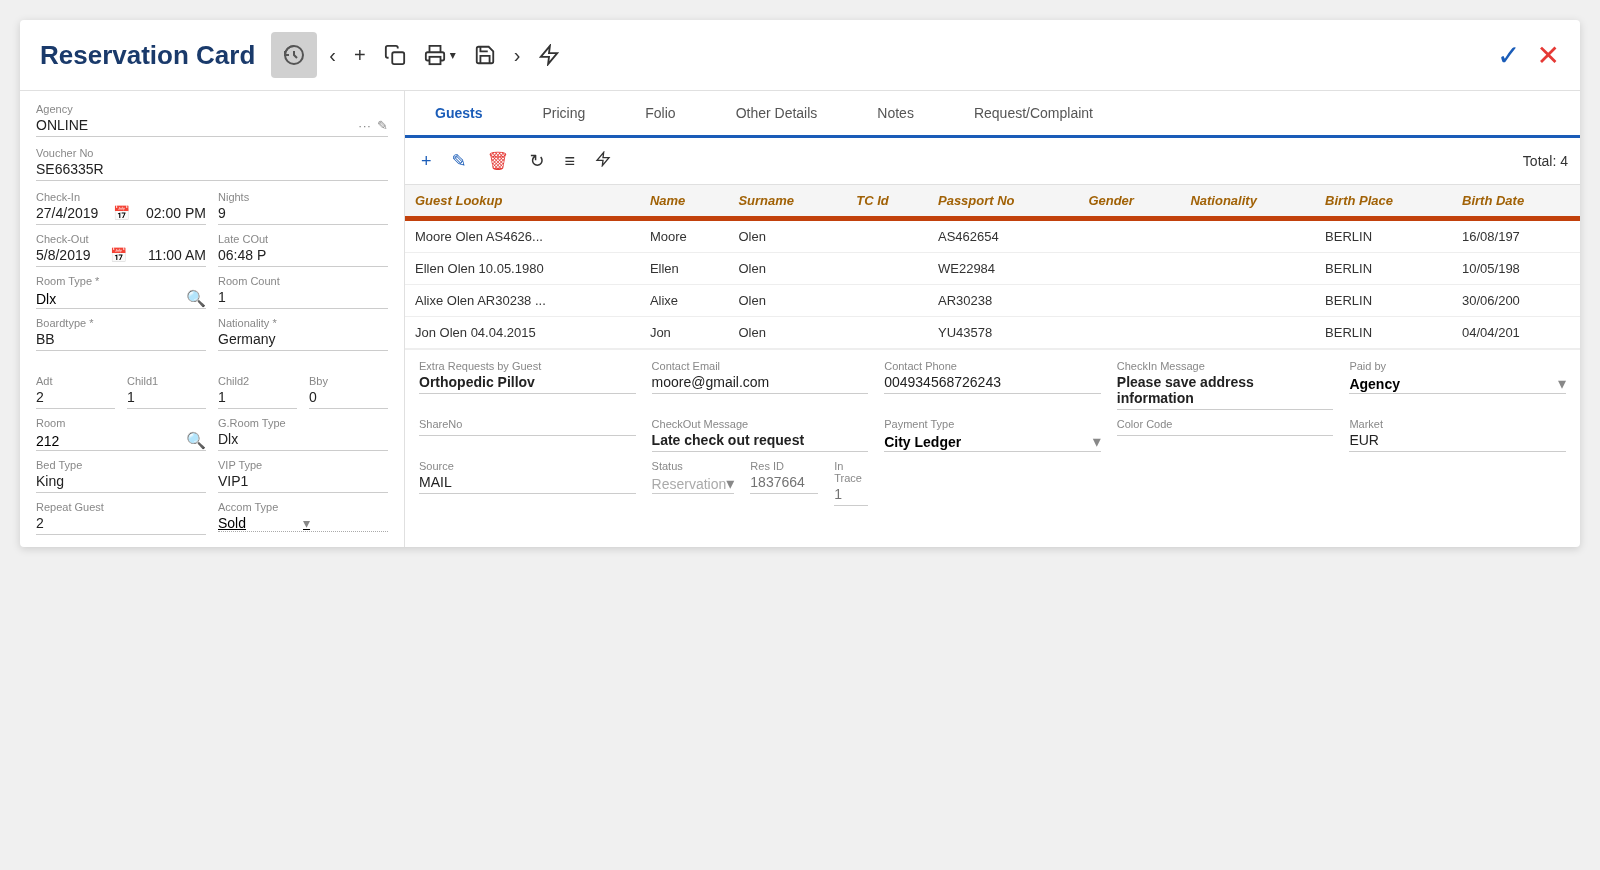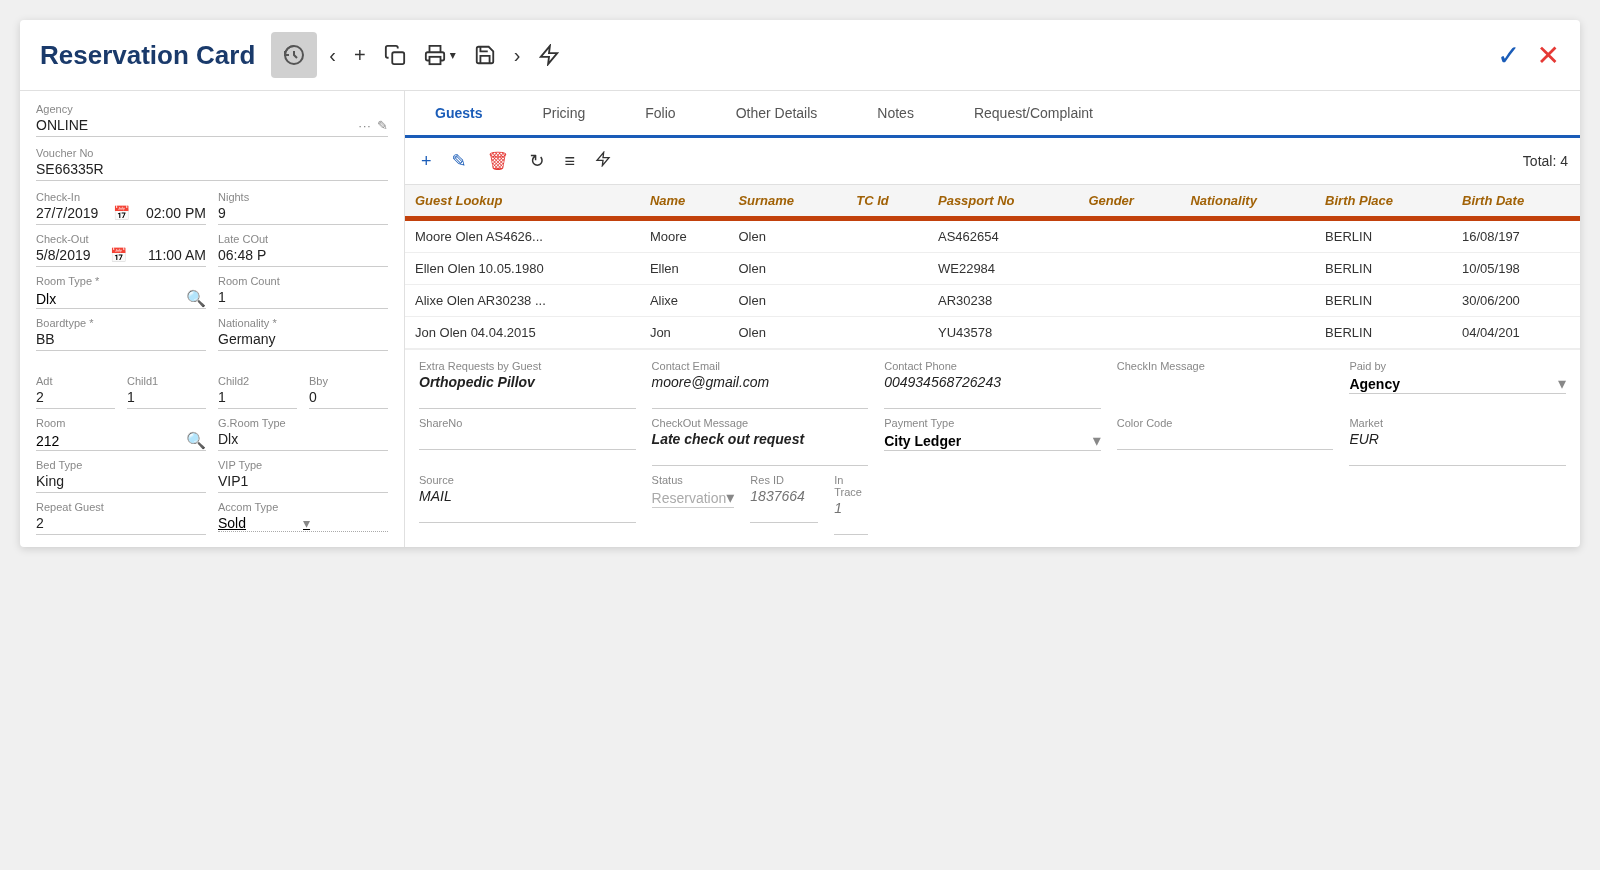--- a/index.html
+++ b/index.html
@@ -35,21 +35,21 @@
     .guests-toolbar .gtool-btn { background: none; border: none; cursor: pointer; font-size: 18px; color: #333; padding: 4px; }
     .guests-toolbar .gtool-btn.red { color: #e53935; }
     .guests-toolbar .gtool-btn.blue { color: #1a5cb8; }
     .total-label { margin-left: auto; font-size: 14px; color: #333; }
     .guests-table { width: 100%; border-collapse: collapse; font-size: 13px; }
     .guests-table th { background: #f5f5f5; text-align: left; padding: 8px 10px; font-weight: 600; color: #a16207; border-bottom: 5px solid #c2410c; white-space: nowrap; font-style: italic; }
     .guests-table td { padding: 8px 10px; border-bottom: 1px solid #eee; color: #333; white-space: nowrap; }
     .bottom-section { padding: 10px 14px; display: grid; grid-template-columns: 1fr 1fr 1fr 1fr 1fr; gap: 8px 16px; border-top: 1px solid #eee; }
     .bottom-field { }
     .bottom-field-label { font-size: 11px; color: #888; margin-bottom: 2px; }
-    .bottom-field-value { font-size: 14px; font-weight: 500; color: #222; border-bottom: 1px solid #ccc; padding-bottom: 18px; font-style: italic; }
+    .bottom-field-value { font-size: 14px; font-weight: 500; color: #222; border-bottom: 1px solid #ccc; padding-bottom: 3px; }
     .bottom-field-value.bold { font-weight: bold; }
     .bottom-select-row { display: flex; align-items: center; border-bottom: 1px solid #ccc; }
     .bottom-field-value.light { color: #737373; font-weight: normal; }
     .guests-table-wrap { overflow-x: auto; max-height: 200px; }
   </style>
 </head>
 <body>
 
 <div class="main-container">
 
@@ -116,21 +116,21 @@
       <div class="field-row">
         <div class="field-label">Voucher No</div>
         <div class="field-value">
           <span>SE66335R</span>
         </div>
       </div>
       <div class="field-row-2col">
         <div class="field-half">
           <div class="field-label">Check-In</div>
           <div class="field-value datetime-field">
-            <span>27/7/2019</span>
+            <span>27/4/2019</span>
             <span class="cal-icon">📅</span>
             <span>02:00 PM</span>
           </div>
         </div>
         <div class="field-half">
           <div class="field-label">Nights</div>
           <div class="field-value">
               <span>9</span>
             </div>
         </div>
@@ -351,20 +351,21 @@
           <div class="bottom-field-label">Contact Email</div>
           <div class="bottom-field-value">moore@gmail.com</div>
         </div>
         <div class="bottom-field">
           <div class="bottom-field-label">Contact Phone</div>
           <div class="bottom-field-value">004934568726243</div>
         </div>
 
         <div class="bottom-field">
           <div class="bottom-field-label">CheckIn Message</div>
+          <div class="bottom-field-value bold">Please save address information</div>
         </div>
         <div class="bottom-field">
           <div class="bottom-field-label">Paid by</div>
           <div class="bottom-select-row">
             <span style="font-size:14px;font-weight:bold;flex:1">Agency</span>
             <span style="color:#888">▾</span>
           </div>
         </div>
         <div class="bottom-field">
           <div class="bottom-field-label">ShareNo</div>

